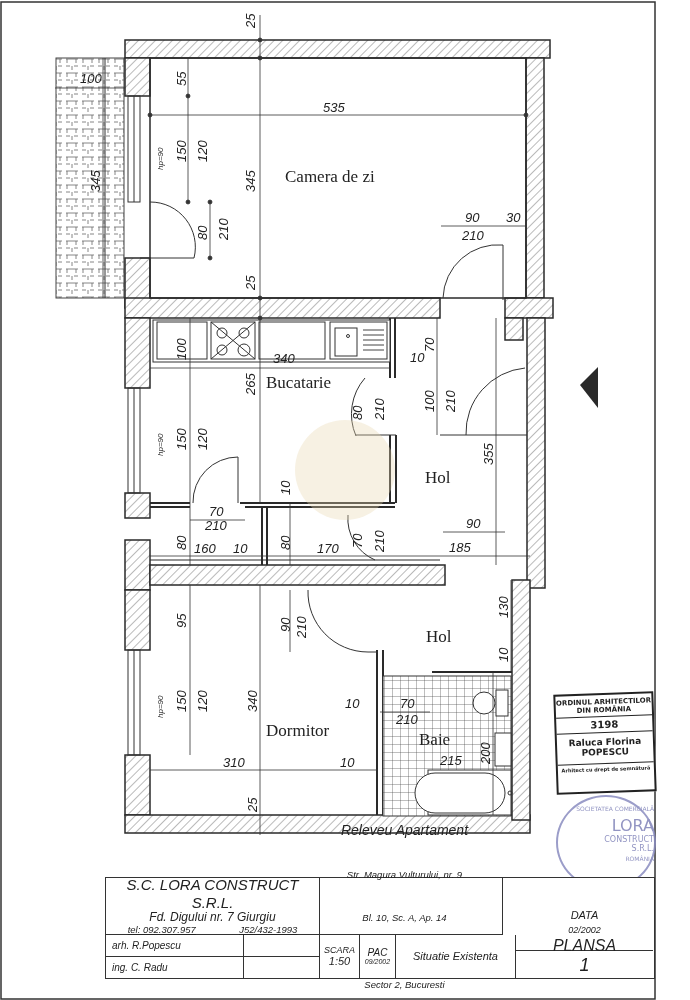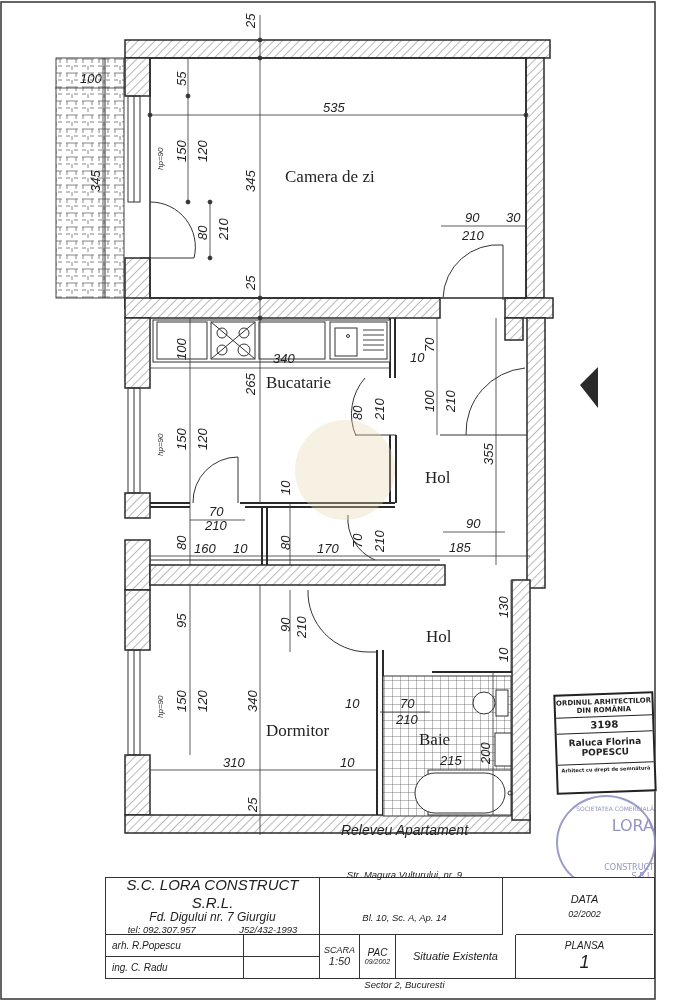--- a/index.html
+++ b/index.html
@@ -263,41 +263,41 @@
   <div style="font-size:7px;border-bottom:1.5px solid #222;padding-bottom:2px;">DIN ROMÂNIA</div>
   <div style="font-size:10px;border-bottom:1.5px solid #222;padding:2px 0;">3198</div>
   <div style="font-size:9px;margin-top:5px;">Raluca Florina</div>
   <div style="font-size:9px;border-bottom:1.5px solid #222;padding-bottom:5px;">POPESCU</div>
   <div style="font-size:5px;margin-top:3px;">Arhitect cu drept de semnătură</div>
 </div>
 
 <div class="seal">
   <div style="font-size:6px;margin-top:8px;">SOCIETATEA COMERCIALĂ</div>
   <div style="font-size:16px;margin-top:4px;">LORA</div>
-  <div style="font-size:8px;margin-top:28px;">CONSTRUCT</div>
+  <div style="font-size:8px;">CONSTRUCT</div>
   <div style="font-size:8px;">S.R.L.</div>
   <div style="font-size:6px;margin-top:2px;">ROMÂNIA</div>
 </div>
 
 <div class="tb" style="left:105px;top:877px;width:550px;height:102px;">
   <div class="tb-cell" style="left:0;top:0;width:214px;height:57px;">
     <div style="font-size:15px;">S.C. LORA CONSTRUCT S.R.L.</div>
     <div style="font-size:12px;">Fd. Digului nr. 7 Giurgiu</div>
     <div style="font-size:9.5px;width:100%;display:flex;justify-content:space-around;text-decoration:underline;">
       <span>tel: 092.307.957</span>
       <span>J52/432-1993</span>
     </div>
   </div>
   <div class="tb-cell" style="left:201px;top:0;width:196px;height:57px;gap:32px;">
     <div style="font-size:14px;">Releveu Apartament</div>
     <div style="font-size:9.5px;">Str. Magura Vulturului, nr. 9</div>
     <div style="font-size:9.5px;">Bl. 10, Sc. A, Ap. 14</div>
     <div style="font-size:9.5px;margin-top:24px;">Sector 2, Bucuresti</div>
   </div>
-  <div class="tb-cell" style="left:410px;top:0;width:137px;height:57px;border-right:none;justify-content:center;">
+  <div class="tb-cell" style="left:410px;top:16px;width:137px;height:57px;border-right:none;justify-content:center;">
     <div style="font-size:11px;">DATA</div>
     <div style="font-size:9px;margin-top:4px;">02/2002</div>
   </div>
   <div class="tb-cell" style="left:0;top:57px;width:138px;height:22px;align-items:flex-start;padding-left:6px;">
     <span style="font-size:10px;">arh. R.Popescu</span>
   </div>
   <div class="tb-cell" style="left:0;top:79px;width:138px;height:21px;align-items:flex-start;padding-left:6px;border-bottom:none;">
     <span style="font-size:10px;">ing. C. Radu</span>
   </div>
   <div class="tb-cell" style="left:138px;top:57px;width:76px;height:22px;"></div>
@@ -307,16 +307,16 @@
     <div style="font-size:11px;">1:50</div>
   </div>
   <div class="tb-cell" style="left:254px;top:57px;width:36px;height:43px;border-bottom:none;">
     <div style="font-size:10px;">PAC</div>
     <div style="font-size:7px;">09/2002</div>
   </div>
   <div class="tb-cell" style="left:290px;top:57px;width:120px;height:43px;border-bottom:none;text-align:right;">
     <div style="font-size:11px;">Situatie Existenta</div>
   </div>
   <div class="tb-cell" style="left:410px;top:57px;width:137px;height:43px;border-bottom:none;border-right:none;">
-    <div style="font-size:10px;">PLANSA</div>
+    <div style="font-size:16px;">PLANSA</div>
     <div style="font-size:18px;">1</div>
   </div>
 </div>
 
 </body></html>

